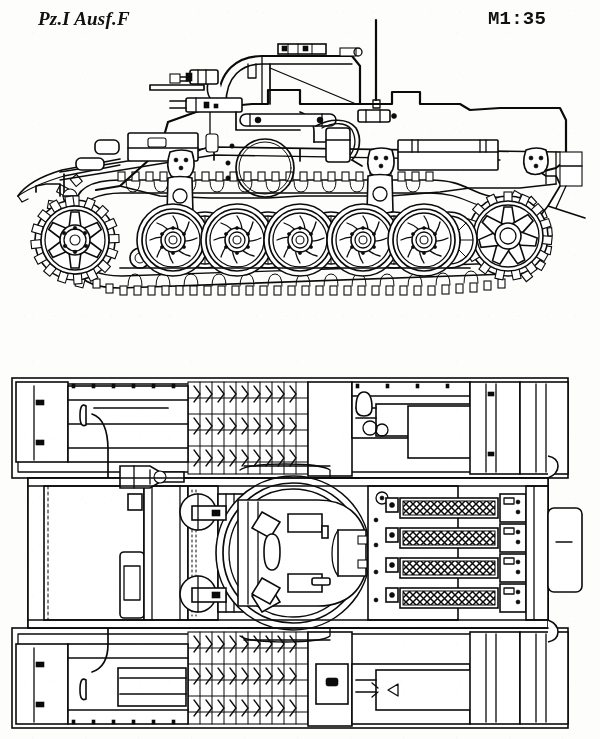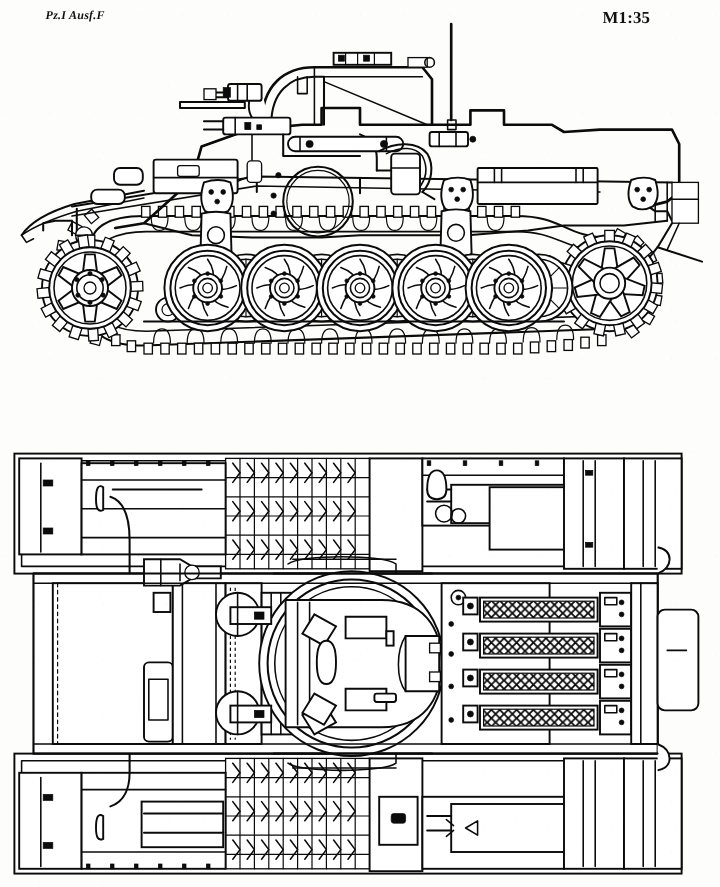--- a/index.html
+++ b/index.html
@@ -1,22 +1,22 @@
 <!DOCTYPE html>
 <html><head>
 <meta charset="utf-8">
 <style>
   html,body{margin:0;padding:0;background:#fff;}
   body{width:600px;height:739px;position:relative;overflow:hidden;
        font-family:"Liberation Serif", serif;
        background:#fdfdfc;}
   #sheet{position:absolute;inset:0;width:600px;height:739px;}
   .label{position:absolute;font-weight:bold;color:#111;letter-spacing:.2px;}
-  #title-left{left:38px;top:8px;font-size:10px;font-style:italic;}
-  #title-right{left:502px;top:8px;font-size:14px;font-style:normal;}
+  #title-left{left:38px;top:8px;font-size:19px;font-style:italic;}
+  #title-right{left:488px;top:8px;font-size:19px;font-style:normal;font-family:Liberation Mono, monospace;}
   svg{position:absolute;left:0;top:0;display:block;}
   .ln{fill:none;stroke:#0b0b0b;stroke-linejoin:round;stroke-linecap:round;}
   .w1{stroke-width:1;}
   .w12{stroke-width:1.3;}
   .w15{stroke-width:1.7;}
   .w2{stroke-width:2.2;}
   .fillk{fill:#0b0b0b;stroke:#0b0b0b;stroke-width:.6;}
   .fillw{fill:#ffffff;stroke:#0b0b0b;stroke-width:1.1;}
   .fillw2{fill:#ffffff;stroke:#0b0b0b;stroke-width:1.6;}
   .noise{position:absolute;inset:0;pointer-events:none;opacity:.045;

